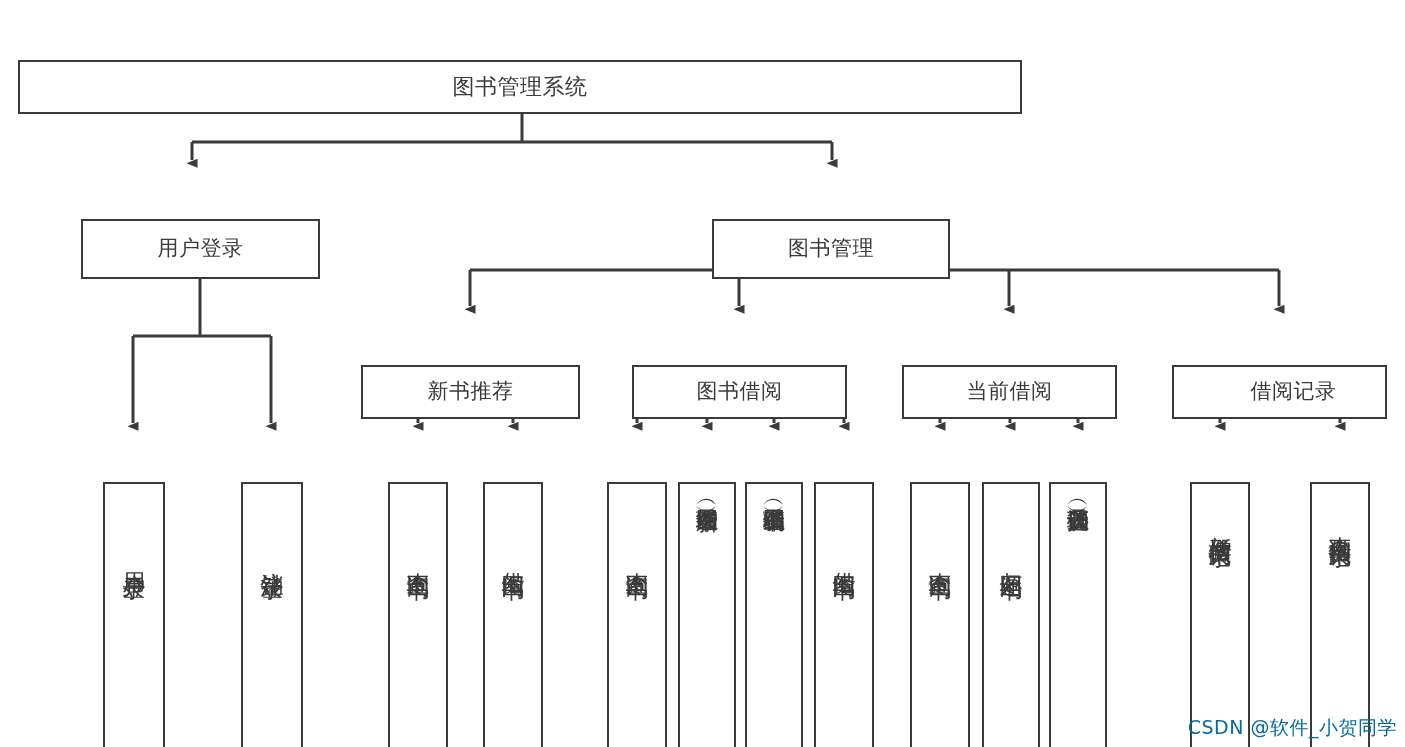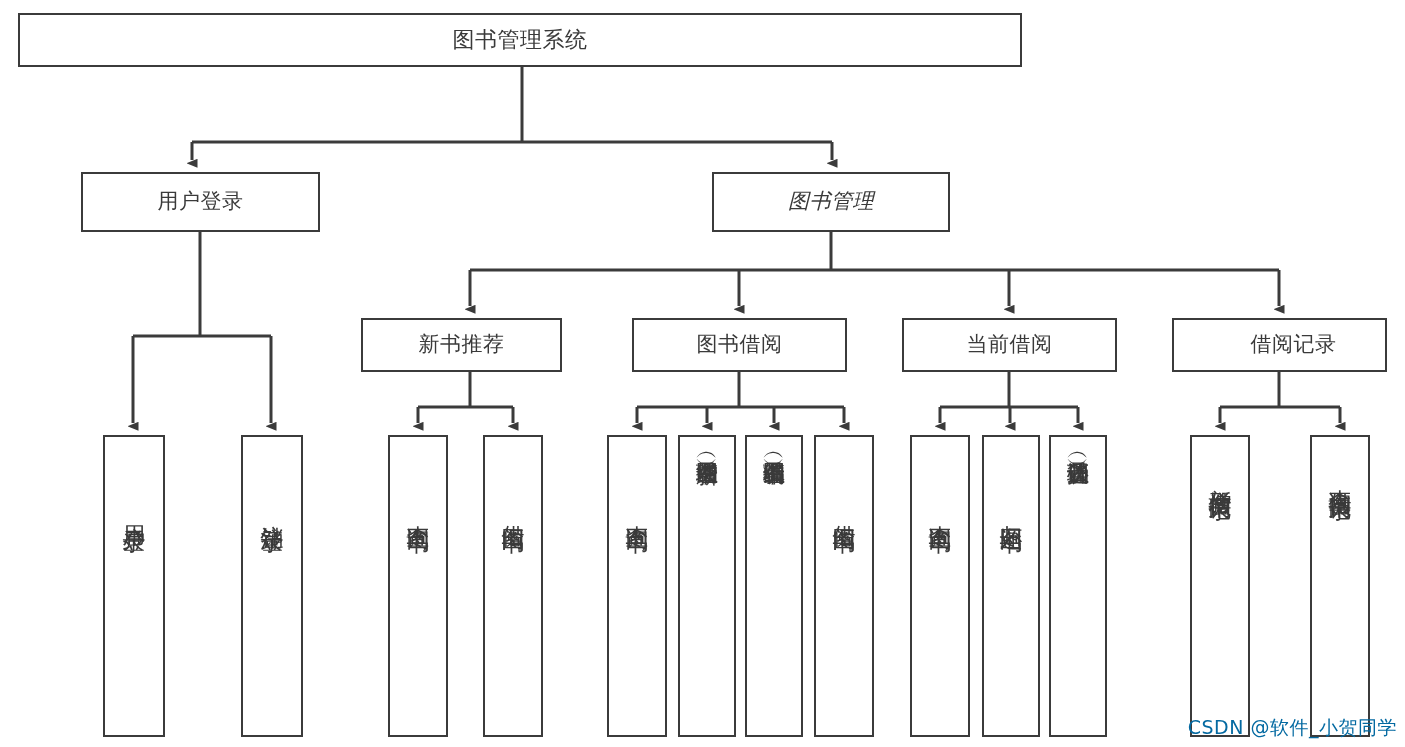--- a/index.html
+++ b/index.html
@@ -28,20 +28,21 @@
   }
   .node {
     position: absolute;
     box-sizing: border-box;
     border: 2px solid #3b3b3b;
     background: #ffffff;
     display: flex;
     align-items: center;
     justify-content: center;
     color: #3a3a3a;
+    margin-top: 47px;
   }
   .node-h {
     font-size: 21px;
     letter-spacing: 0.5px;
     line-height: 1.2;
   }
   .node-root {
     font-size: 22px;
   }
   .node-v {
@@ -127,23 +128,23 @@
       <path d="M1220,407 L1340,407"></path>
       <path d="M1220,407 L1220,423" marker-end="url(#arrow)"></path>
       <path d="M1340,407 L1340,423" marker-end="url(#arrow)"></path>
     </g>
   </svg>
 
   <div class="node node-h node-root" style="left:18px; top:13px; width:1004px; height:54px;">图书管理系统</div>
 
   <div class="node node-h" style="left:81px; top:172px; width:239px; height:60px;">用户登录</div>
 
-  <div class="node node-h" style="left:712px; top:172px; width:238px; height:60px;font-style:italic;">图书管理</div>
-
-  <div class="node node-h" style="left:361px; top:318px; width:201px; height:54px;">新书推荐</div>
+  <div class="node node-h" style="left:712px; top:172px; width:238px; height:60px;">图书管理</div>
+
+  <div class="node node-h" style="left:361px; top:318px; width:219px; height:54px;">新书推荐</div>
 
   <div class="node node-h" style="left:902px; top:318px; width:215px; height:54px;">当前借阅</div>
 
   <div class="node node-h" style="left:632px; top:318px; width:215px; height:54px;">图书借阅</div>
 
   <div class="node node-h" style="left:1172px; top:318px; width:215px; height:54px;padding-left:28px;">借阅记录</div>
 
   <div class="node node-v" style="left:103px; top:435px; width:62px; height:302px; padding-top:70px;">
     <span class="vtext">用户登录</span>
   </div>

